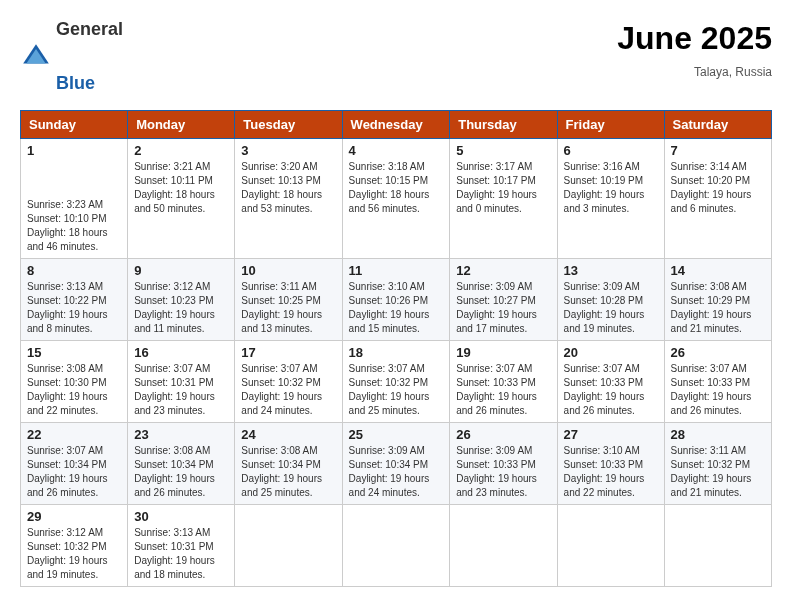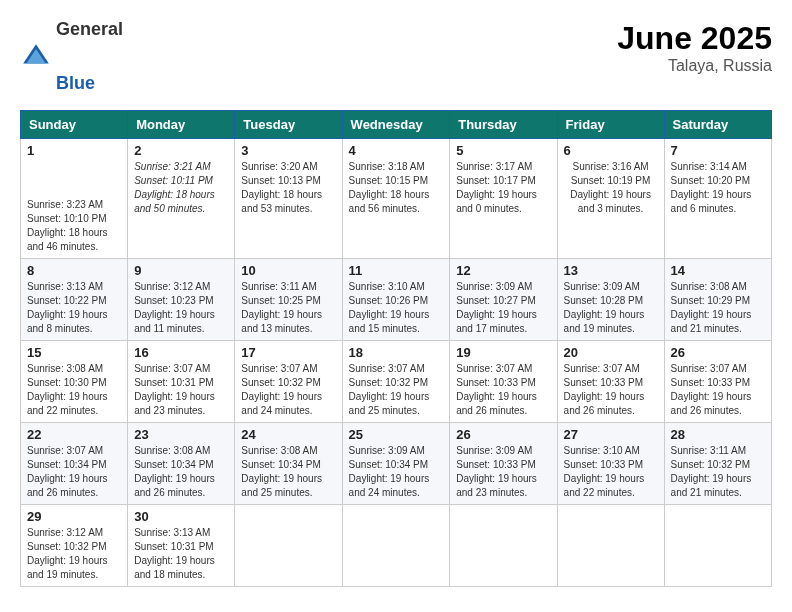--- a/index.html
+++ b/index.html
@@ -44,30 +44,31 @@
     }
     .title-block {
       text-align: right;
     }
     .month-title {
       font-size: 32px;
       font-weight: bold;
       color: #000000;
     }
     .location {
-      font-size: 16px;
+      font-size: 12px;
       color: #555;
+      margin-top: 8px;
     }
     .calendar {
       width: 100%;
       border-collapse: collapse;
       border: 1px solid #ccc;
     }
     .calendar th {
-      background-color: #0f766e;
+      background-color: #c2410c;
       color: #fff;
       text-align: left;
       padding: 6px 8px;
       font-size: 13px;
       border: 1px solid #1a5fa8;
     }
     .calendar td {
       vertical-align: top;
       padding: 4px 6px;
       border: 1px solid #ccc;
@@ -131,21 +132,21 @@
       <tr>
         <td>
           <span class="day-num">1</span>
           <div class="day-info" style="white-space: pre-line; margin-top: 40px;">Sunrise: 3:23 AM
 Sunset: 10:10 PM
 Daylight: 18 hours
 and 46 minutes.</div>
         </td>
         <td>
           <span class="day-num">2</span>
-          <div class="day-info" style="white-space: pre-line; font-style: italic;">Sunrise: 3:21 AM
+          <div class="day-info" style="white-space: pre-line;">Sunrise: 3:21 AM
 Sunset: 10:11 PM
 Daylight: 18 hours
 and 50 minutes.</div>
         </td>
         <td>
           <span class="day-num">3</span>
           <div class="day-info" style="white-space: pre-line;">Sunrise: 3:20 AM
 Sunset: 10:13 PM
 Daylight: 18 hours
 and 53 minutes.</div>
@@ -159,21 +160,21 @@
         </td>
         <td>
           <span class="day-num">5</span>
           <div class="day-info" style="white-space: pre-line;">Sunrise: 3:17 AM
 Sunset: 10:17 PM
 Daylight: 19 hours
 and 0 minutes.</div>
         </td>
         <td>
           <span class="day-num">6</span>
-          <div class="day-info" style="white-space: pre-line; text-align: center;">Sunrise: 3:16 AM
+          <div class="day-info" style="white-space: pre-line;">Sunrise: 3:16 AM
 Sunset: 10:19 PM
 Daylight: 19 hours
 and 3 minutes.</div>
         </td>
         <td>
           <span class="day-num">7</span>
           <div class="day-info" style="white-space: pre-line;">Sunrise: 3:14 AM
 Sunset: 10:20 PM
 Daylight: 19 hours
 and 6 minutes.</div>

